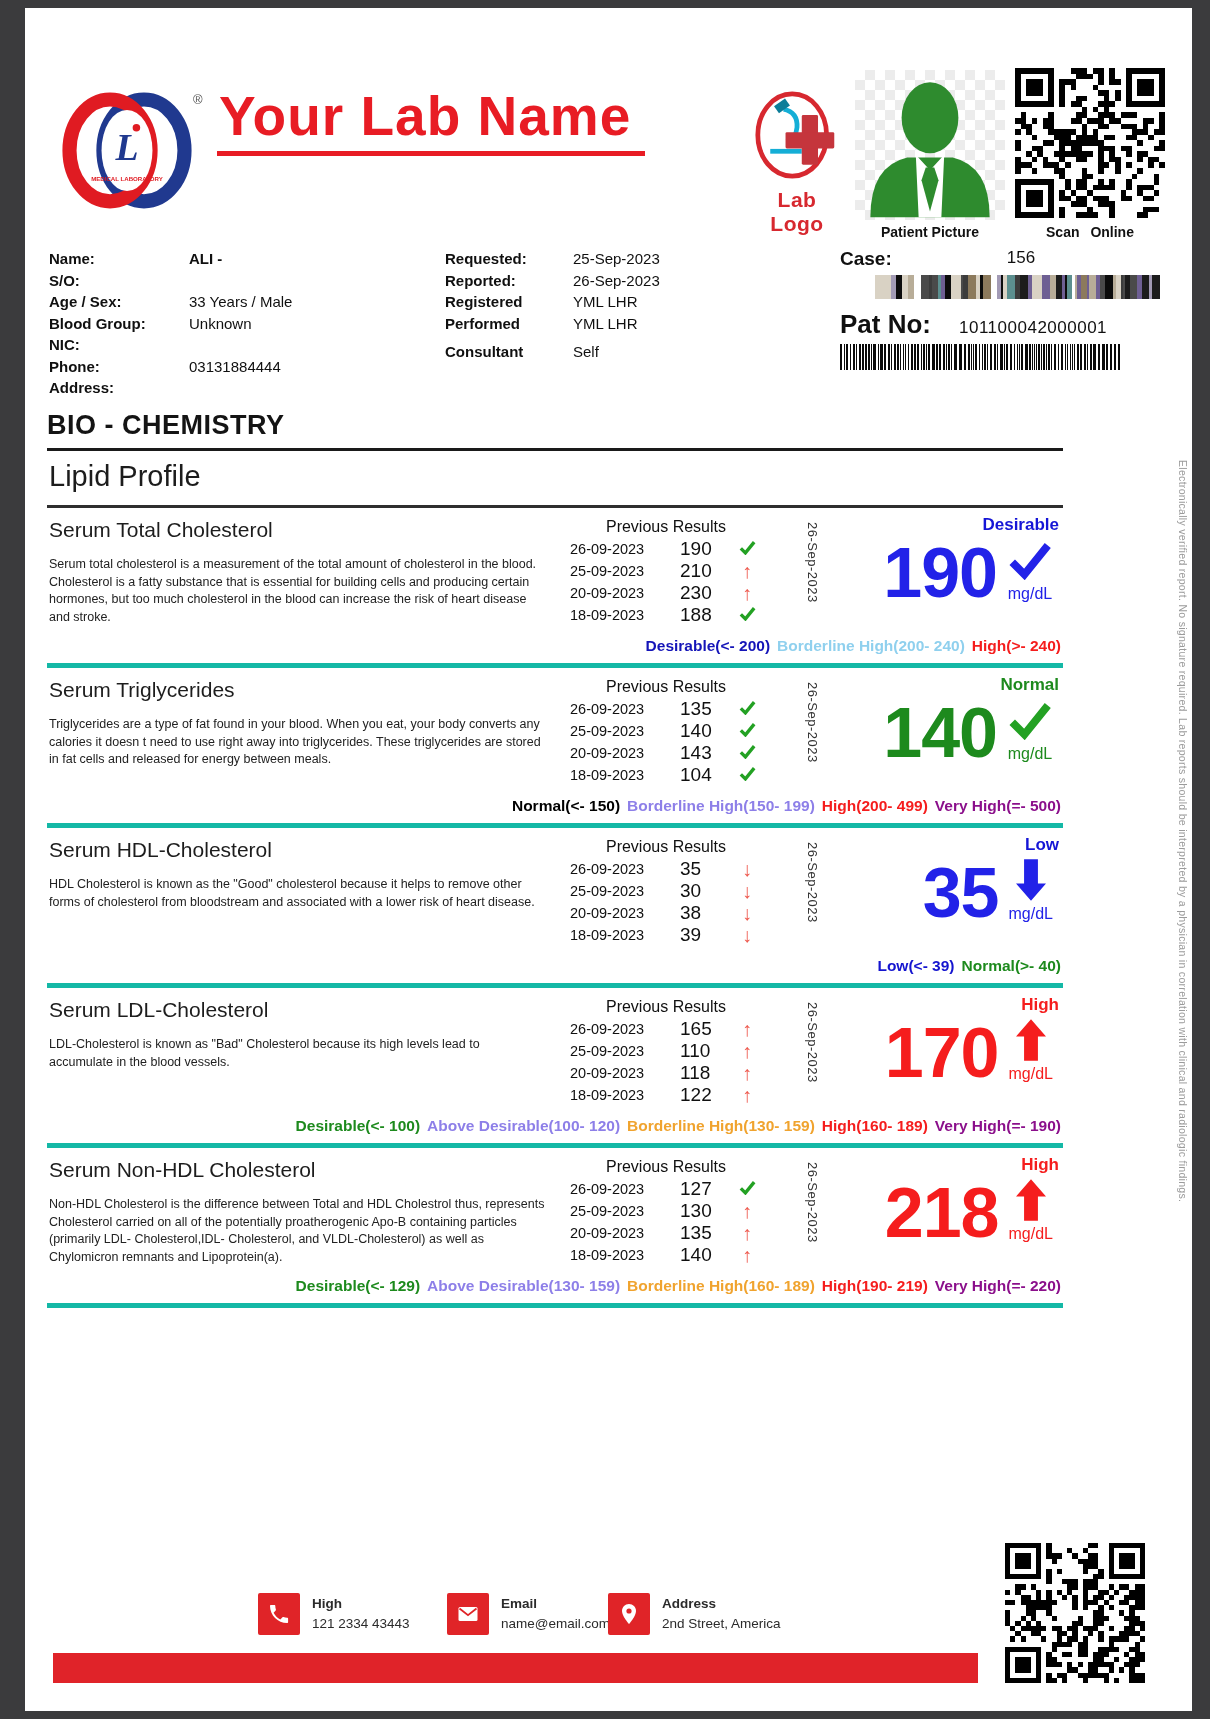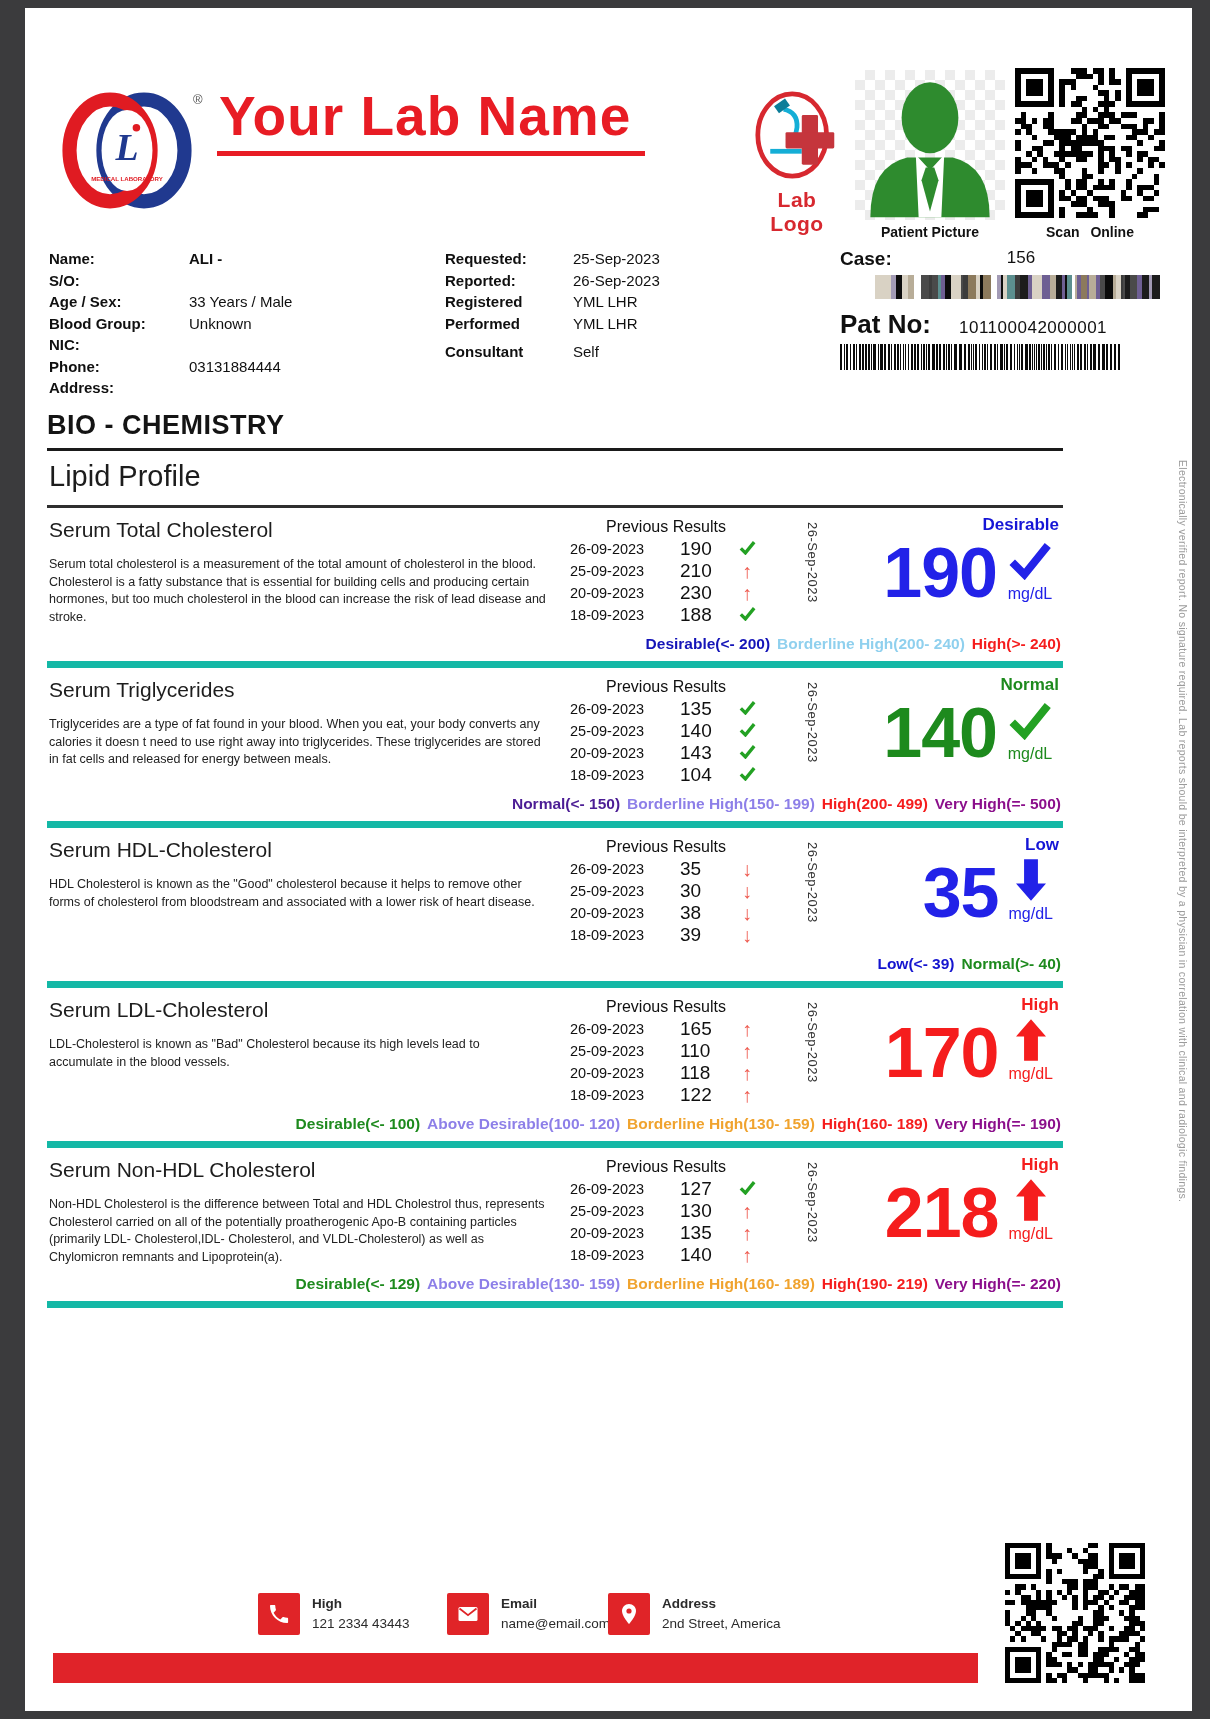--- a/index.html
+++ b/index.html
@@ -45,21 +45,21 @@
   .patline{display:flex;align-items:baseline;margin-top:10px;}
   .patline .cl{font-weight:bold;font-size:26px;}
   .patline .cn{margin-left:28px;font-size:17px;letter-spacing:.5px;}
   .bar2{margin-top:4px;width:332px;height:26px;display:flex;overflow:hidden;background:#fff;}
   .bar2 i{display:block;height:100%;}
 
   
   .report{position:absolute;left:22px;top:402px;width:1016px;}
   .dept{font-size:27px;font-weight:800;color:#141414;letter-spacing:.5px;border-bottom:3px solid #1a1a1a;padding-bottom:7px;margin:0;}
   .panel{font-size:29px;font-weight:400;color:#1c1c1c;border-bottom:3px solid #2e2e2e;padding:9px 0 12px 2px;margin:0;}
-  .test{border-bottom:7px solid #14b8a6;padding:8px 0 6px 0;min-height:160px;display:flex;flex-direction:column;}
+  .test{border-bottom:5px solid #14b8a6;padding:8px 0 6px 0;min-height:160px;display:flex;flex-direction:column;}
   .trow{display:grid;grid-template-columns:505px 228px 40px 1fr;flex:1;}
   .tname{font-size:21px;font-weight:400;color:#1d1d1d;margin:2px 0 0 2px;}
   .tdesc{font-size:12.5px;line-height:1.4;color:#222;margin:14px 0 0 2px;width:498px;}
   .prevt{padding-top:2px;}
   .prevt .pt{font-size:16px;color:#101010;text-align:center;margin-bottom:2px;}
   .prow{display:grid;grid-template-columns:110px 52px 30px;align-items:center;height:22px;padding-left:18px;}
   .prow .pd{font-size:14.5px;color:#101010;}
   .prow .pv{font-size:19px;color:#101010;}
   .prow .pi{text-align:center;}
   .vdate{writing-mode:vertical-rl;font-size:13px;color:#333;padding-top:6px;letter-spacing:.5px;}
@@ -602,21 +602,21 @@
     </div>
 
     <div class="report">
       <h1 class="dept">BIO - CHEMISTRY</h1>
       <h2 class="panel">Lipid Profile</h2>
       <div id="tests">
   <section class="test">
     <div class="trow">
       <div class="tleft">
         <div class="tname">Serum Total Cholesterol</div>
-        <div class="tdesc">Serum total cholesterol is a measurement of the total amount of cholesterol in the blood. Cholesterol is a fatty substance that is essential for building cells and producing certain hormones, but too much cholesterol in the blood can increase the risk of lead disease and stroke.</div>
+        <div class="tdesc">Serum total cholesterol is a measurement of the total amount of cholesterol in the blood. Cholesterol is a fatty substance that is essential for building cells and producing certain hormones, but too much cholesterol in the blood can increase the risk of heart disease and stroke.</div>
       </div>
       <div class="prevt">
         <div class="pt">Previous Results</div>
         <div>
                   <div class="prow">
                     <span class="pd">26-09-2023</span>
                     <span class="pv">190</span>
                     <span class="pi"><span class="chk-s"><svg viewBox="0 0 40 36">
                           <path d="M4 20 L15 31 L36 5" fill="none" stroke="#23a123" stroke-width="8"></path>
                         </svg></span></span>
@@ -707,21 +707,21 @@
             <span class="bicon">
                       <span class="chk-b"><svg viewBox="0 0 40 36">
                           <path d="M4 20 L15 31 L36 5" fill="none" stroke="#23a123" stroke-width="7"></path>
                         </svg></span>
                     </span>
             <span class="unit" style="color: rgb(29, 138, 29);">mg/dL</span>
           </span>
         </div>
       </div>
     </div>
-    <div class="ranges"><span style="color: #4c1d95; margin-top: 32px;">Normal(&lt;- 150)</span><span style="color: rgb(141, 127, 232);">Borderline High(150- 199)</span><span style="color: rgb(245, 29, 29);">High(200- 499)</span><span style="color: rgb(139, 15, 139);">Very High(=- 500)</span></div>
+    <div class="ranges"><span style="color: #000000; margin-top: 32px;">Normal(&lt;- 150)</span><span style="color: rgb(141, 127, 232);">Borderline High(150- 199)</span><span style="color: rgb(245, 29, 29);">High(200- 499)</span><span style="color: rgb(139, 15, 139);">Very High(=- 500)</span></div>
   </section>
 
   <section class="test">
     <div class="trow">
       <div class="tleft">
         <div class="tname">Serum HDL-Cholesterol</div>
         <div class="tdesc">HDL Cholesterol is known as the "Good" cholesterol because it helps to remove other forms of cholesterol from bloodstream and associated with a lower risk of heart disease.</div>
       </div>
       <div class="prevt">
         <div class="pt">Previous Results</div>

